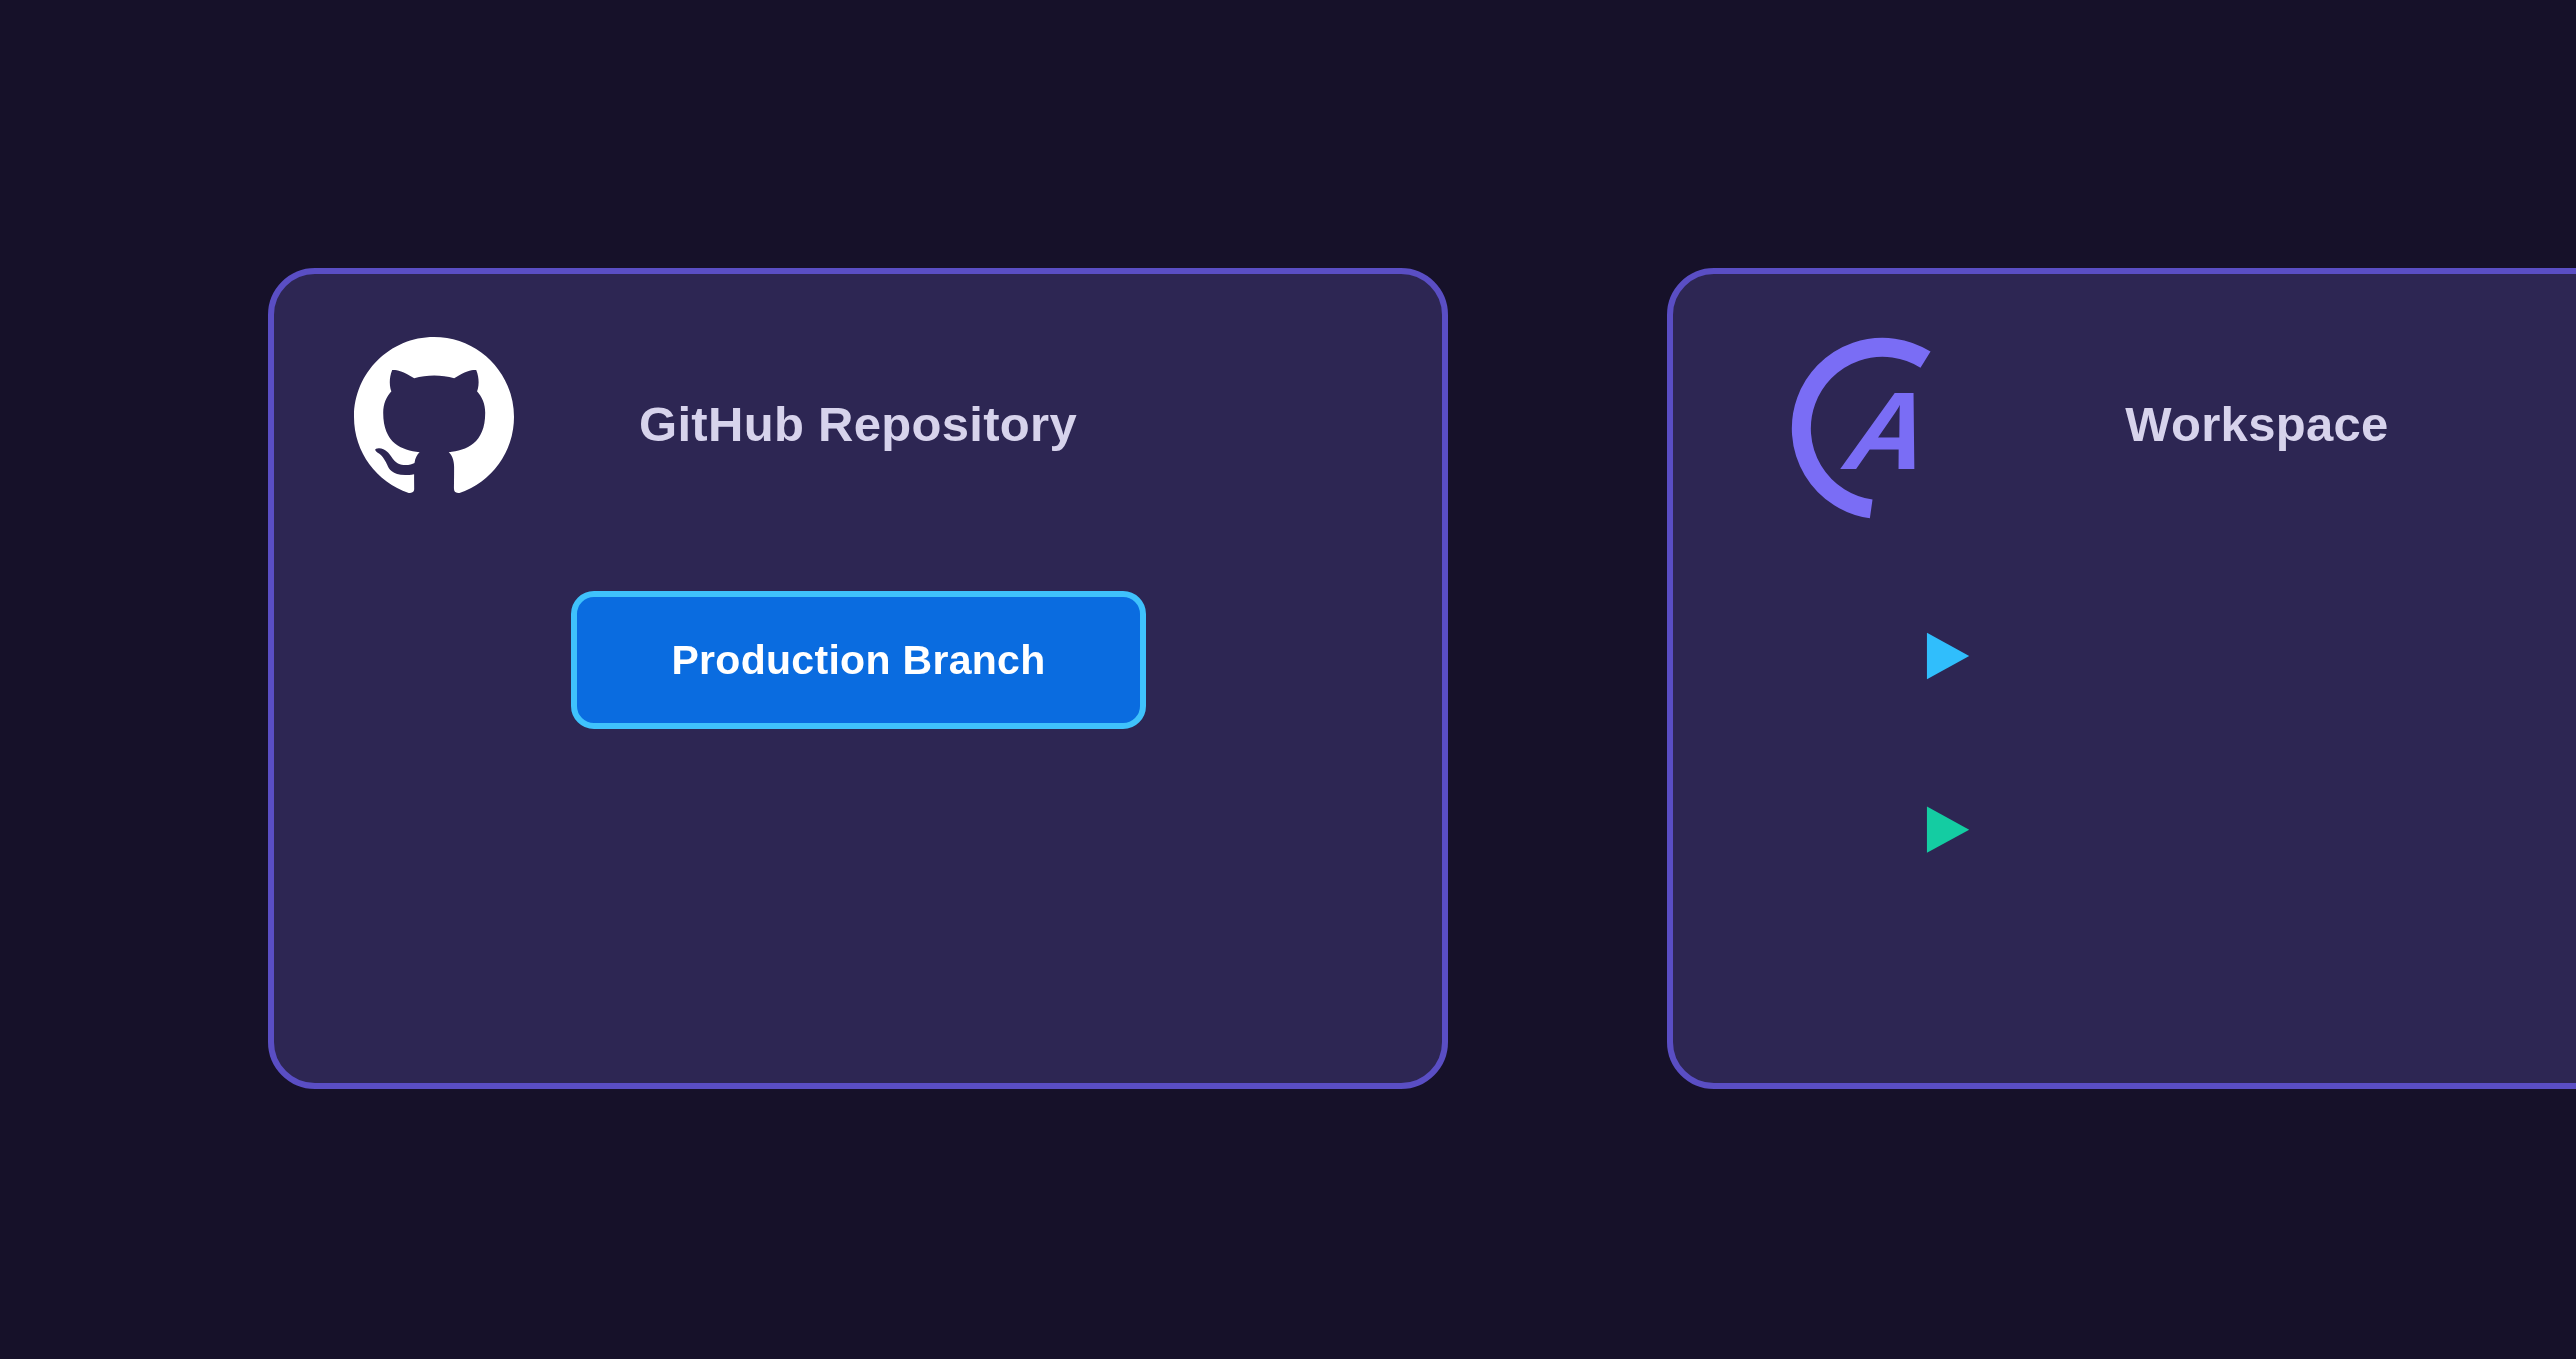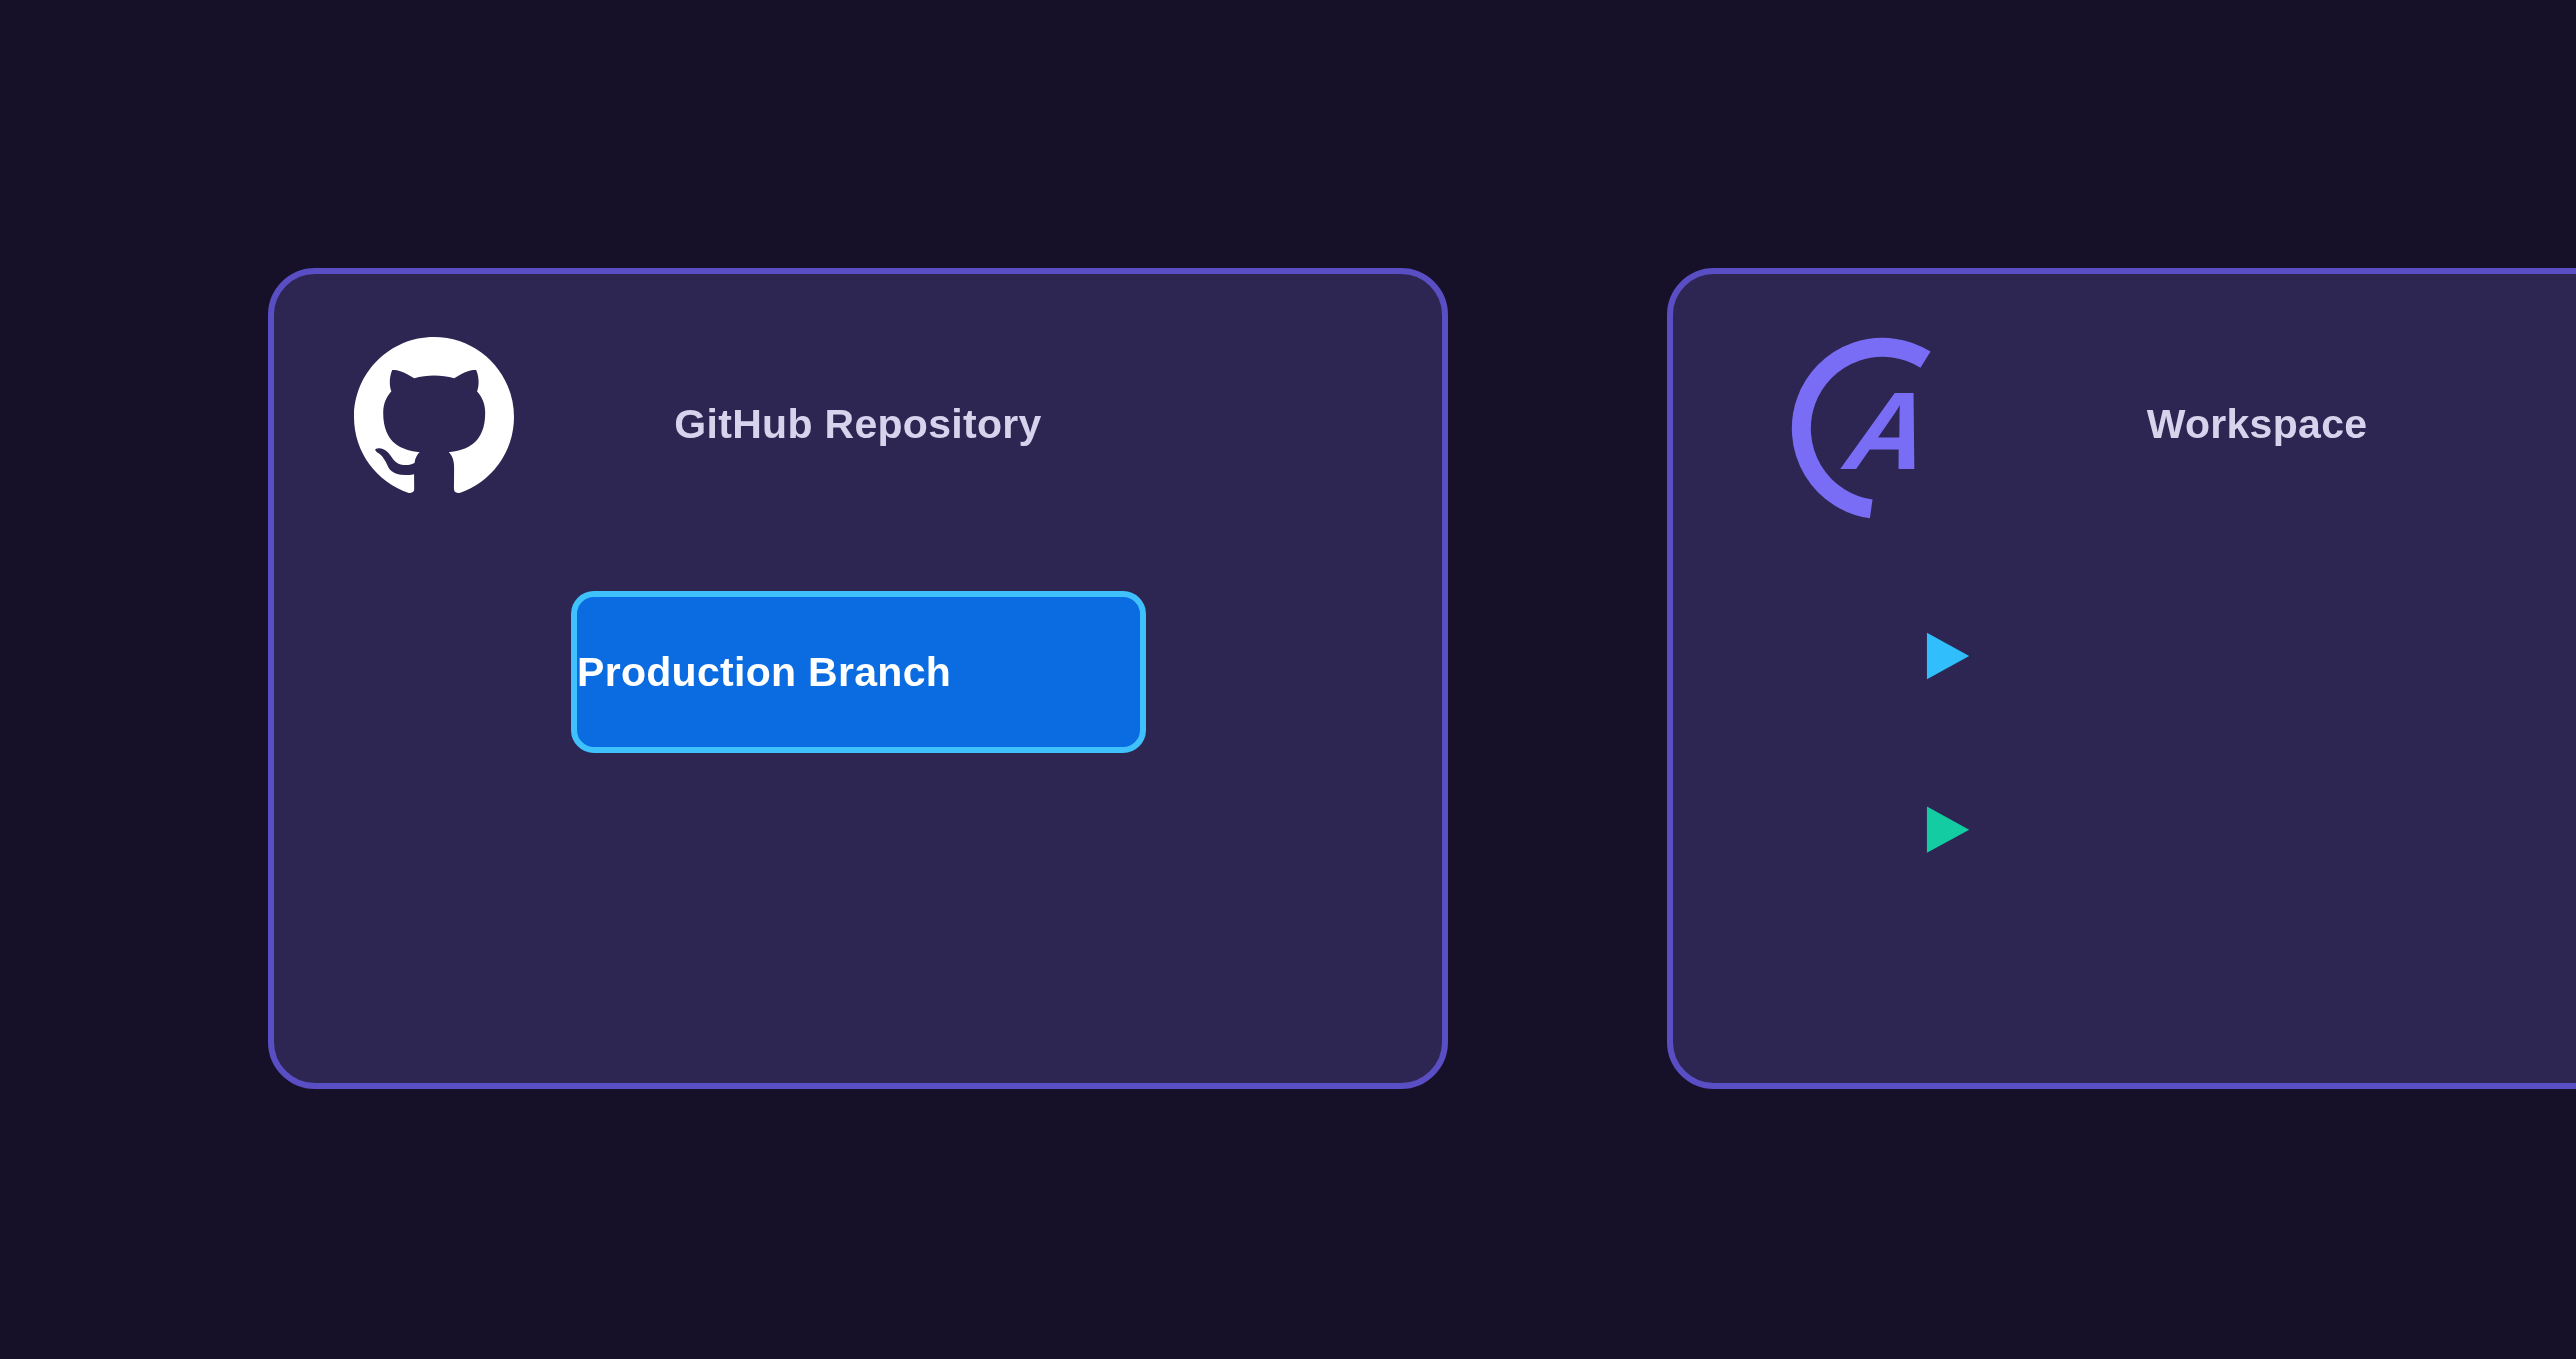--- a/index.html
+++ b/index.html
@@ -41,35 +41,36 @@
     width: 185px;
     height: 185px;
   }
   .panel-title {
     position: absolute;
     left: 0;
     right: 0;
     top: 126px;
     margin: 0;
     text-align: center;
-    font-size: 41px;
+    font-size: 49px;
     line-height: 49px;
     font-weight: bold;
     letter-spacing: 0.3px;
     color: var(--title-text, #d7d3ec);
   }
   .node {
     position: absolute;
     left: 297px;
     width: 575px;
-    height: 162px;
+    height: 138px;
     box-sizing: border-box;
     border-radius: 23px;
     display: flex;
     align-items: center;
+    justify-content: center;
     font-size: 41px;
     font-weight: bold;
     color: var(--node-text, #ffffff);
     letter-spacing: 0.3px;
   }
   .node-top    { top: 317px; }
   .node-bottom { top: 496px; }
   .node-blue {
     background: var(--blue-fill, #0a6ce0);
     border: 6.2px solid var(--blue-border, #3fc2fc);

